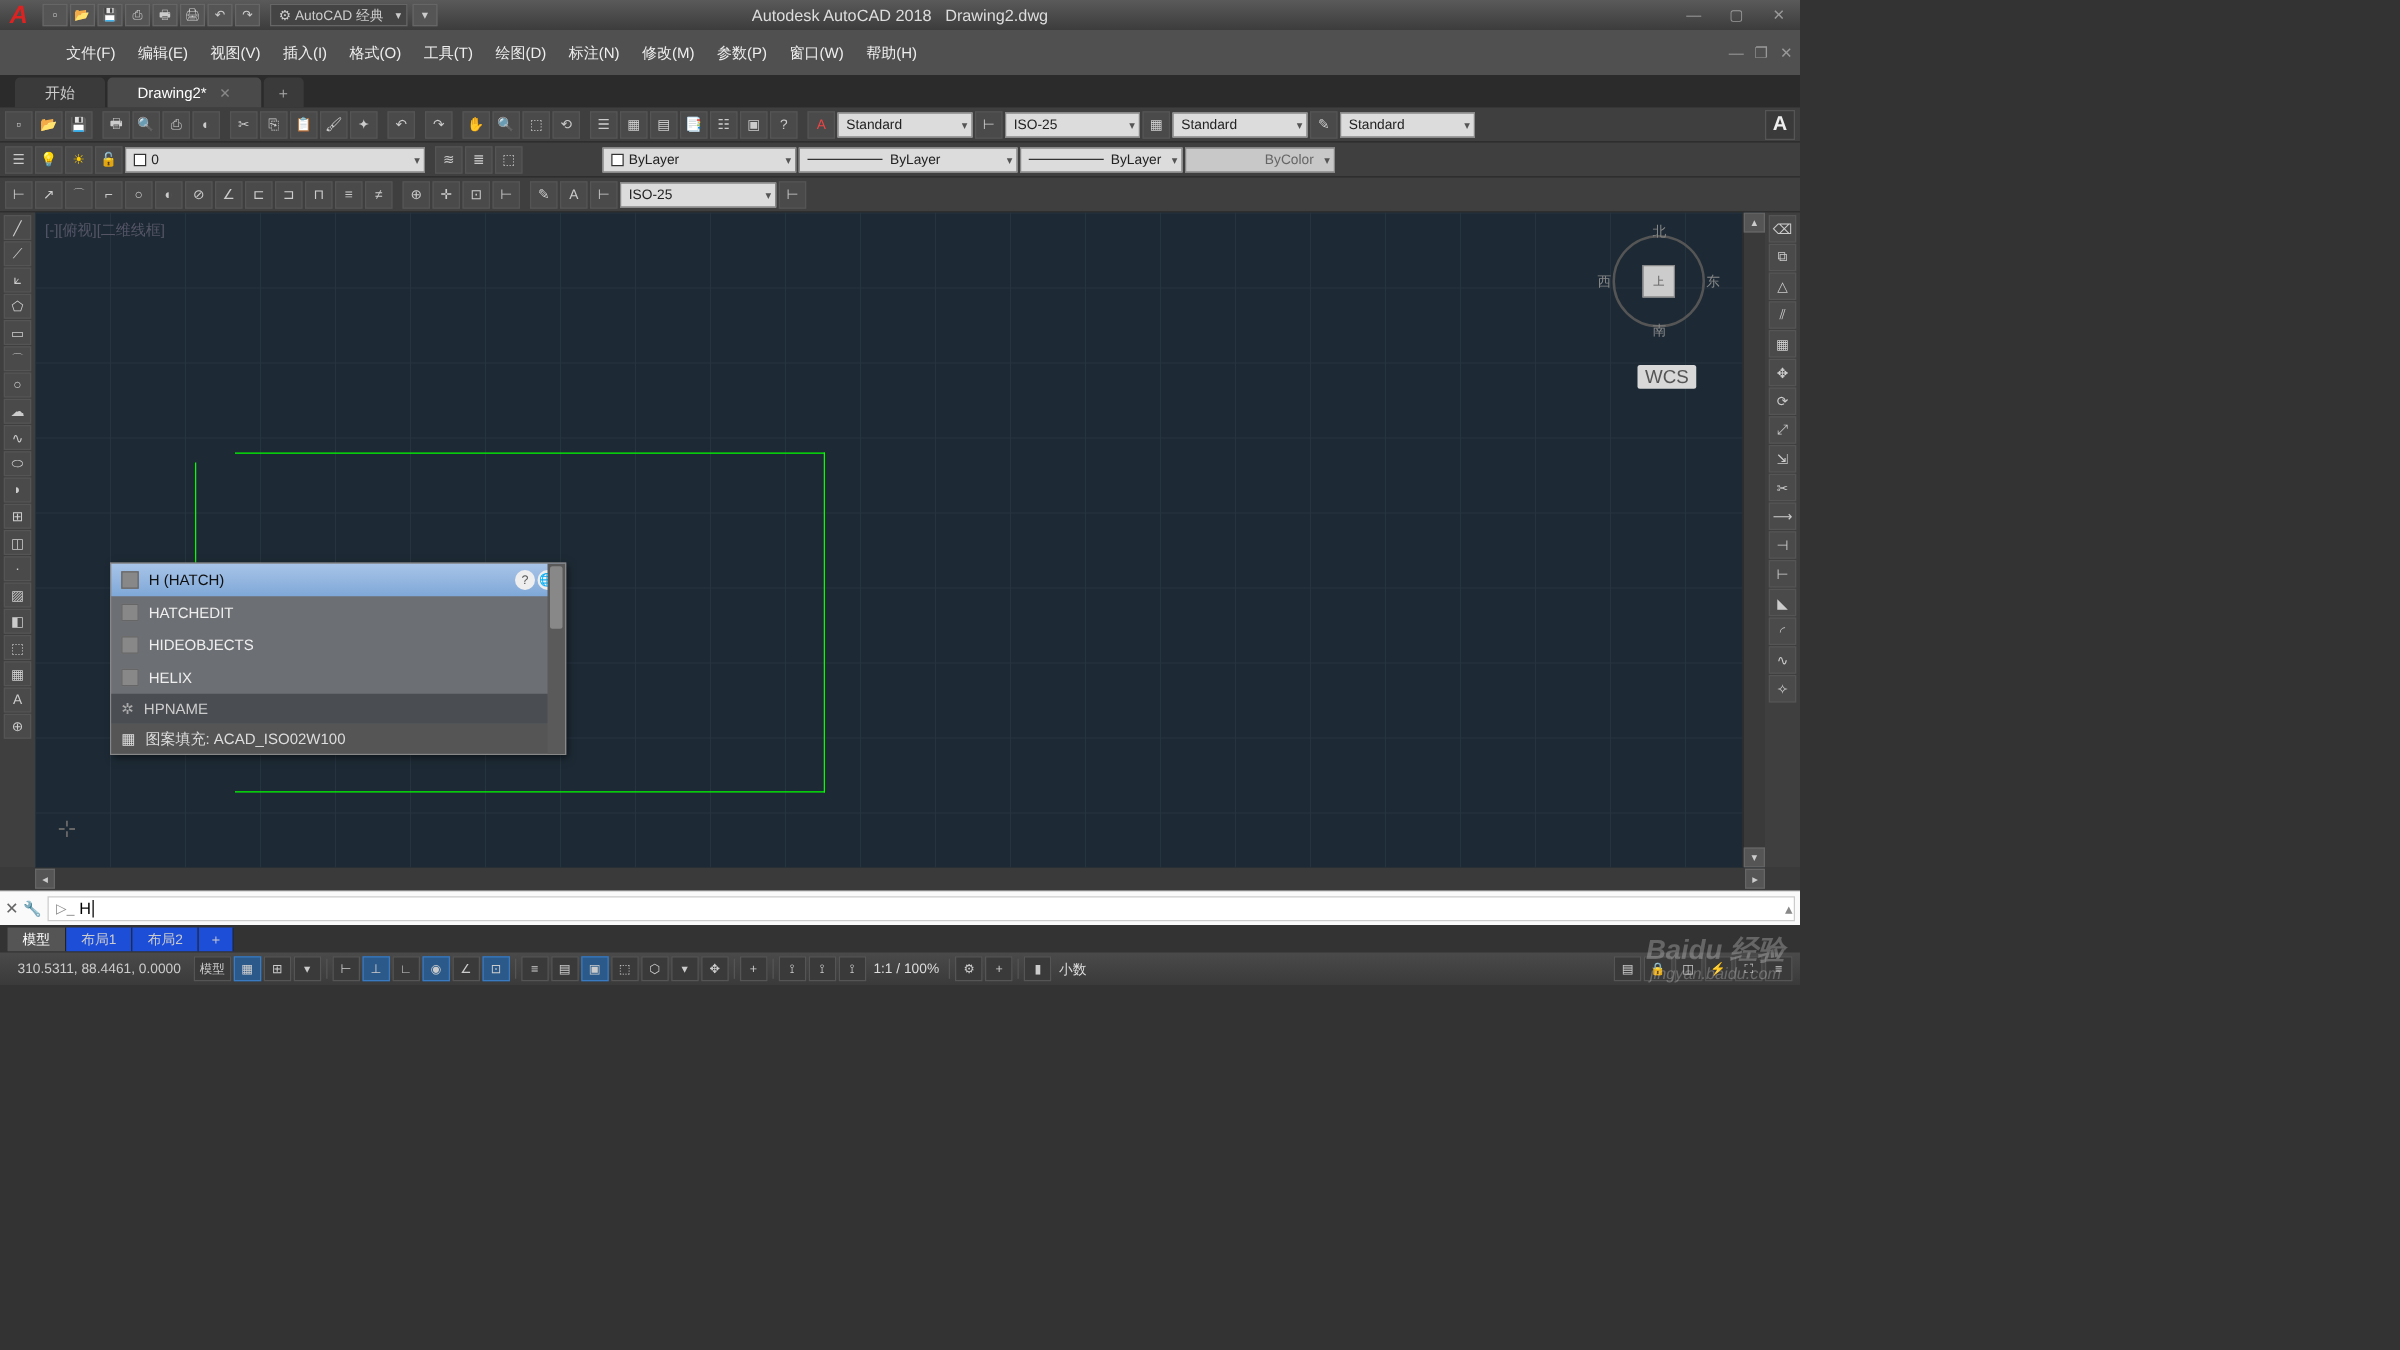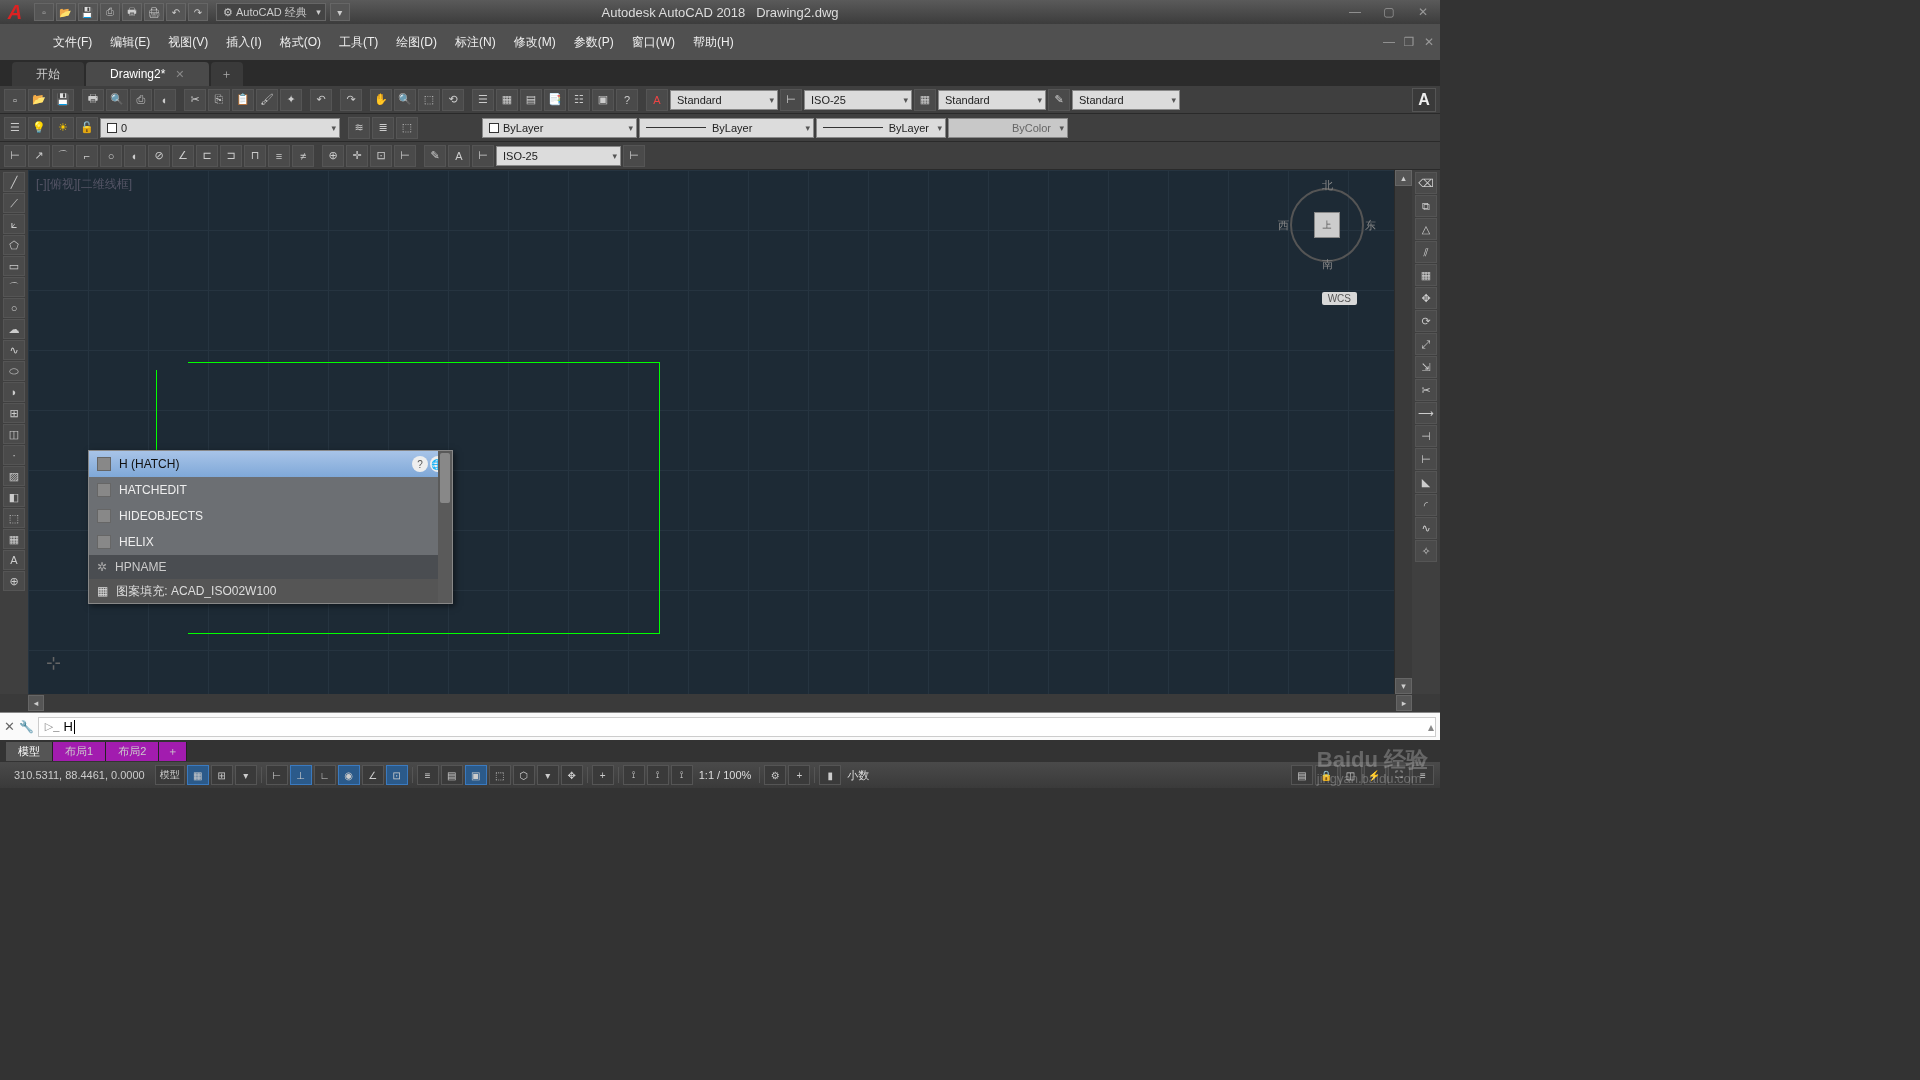--- a/index.html
+++ b/index.html
@@ -42,21 +42,21 @@
 .vtool .tb-btn { width:22px; height:20px; }
 .canvas { flex:1; background:#1d2a35; position:relative; overflow:hidden; }
 .grid-bg { position:absolute; inset:0; background-image:linear-gradient(#263440 1px,transparent 1px),linear-gradient(90deg,#263440 1px,transparent 1px); background-size:60px 60px; }
 .view-label { position:absolute; top:6px; left:8px; color:#556; font-size:12px; }
 .green-rect { position:absolute; border:1px solid #0f0; }
 .viewcube { position:absolute; top:10px; right:40px; width:90px; height:90px; }
 .vc-ring { position:absolute; inset:8px; border:2px solid #555; border-radius:50%; }
 .vc-face { position:absolute; top:32px; left:32px; width:26px; height:26px; background:#ccc; border:1px solid #888; display:flex; align-items:center; justify-content:center; color:#555; font-size:9px; }
 .vc-n,.vc-s,.vc-e,.vc-w { position:absolute; color:#888; font-size:11px; }
 .vc-n{top:-2px;left:40px}.vc-s{bottom:-2px;left:40px}.vc-e{right:-4px;top:38px}.vc-w{left:-4px;top:38px}
-.wcs-badge { position:absolute; top:122px; right:55px; background:#d8d8d8; color:#555; font-size:10px; padding:1px 6px; border-radius:2px; }
+.wcs-badge { position:absolute; top:122px; right:55px; background:#d8d8d8; color:#555; font-size:15px; padding:1px 6px; border-radius:2px; }
 .scroll-v { position:absolute; right:0; top:0; bottom:0; width:18px; background:#3a3a3a; border-left:1px solid #2a2a2a; }
 .scroll-v .arrow { height:16px; background:#555; border:1px solid #666; display:flex; align-items:center; justify-content:center; font-size:9px; }
 .scroll-v .track { position:absolute; top:16px; bottom:16px; left:0; right:0; }
 .scroll-h { height:18px; background:#3a3a3a; display:flex; align-items:center; }
 .scroll-h .arrow { width:16px; height:16px; background:#555; border:1px solid #666; display:flex; align-items:center; justify-content:center; font-size:9px; }
 .rtool { width:28px; background:#3f3f3f; display:flex; flex-direction:column; align-items:center; padding-top:2px; gap:1px; }
 .autocomplete { position:absolute; left:60px; bottom:90px; width:365px; background:#6c6f73; border:1px solid #888; box-shadow:2px 2px 6px rgba(0,0,0,.5); z-index:50; }
 .ac-item { height:26px; display:flex; align-items:center; padding:0 8px; gap:8px; color:#eee; font-size:12px; cursor:pointer; font-family:Consolas,monospace; }
 .ac-item.sel { background:linear-gradient(#a8c4e8,#7fa8d8); color:#111; position:relative; }
 .ac-item.sel .help-icons { position:absolute; right:6px; display:flex; gap:2px; }
@@ -69,30 +69,30 @@
 .ac-sysvar .plus { position:absolute; right:6px; color:#aaa; }
 .ac-recent { height:24px; background:#555; display:flex; align-items:center; padding:0 8px; gap:8px; color:#ddd; font-size:12px; }
 .ucs-ico { position:absolute; left:20px; bottom:100px; color:#666; font-size:18px; }
 .cmdline { height:28px; background:#fafafa; display:flex; align-items:center; border-top:1px solid #888; padding:0 4px; gap:4px; position:relative; }
 .cmdline .x { color:#666; cursor:pointer; font-size:13px; }
 .cmdline .wrench { color:#666; font-size:12px; }
 .cmdline .prompt { background:#fff; flex:1; height:20px; display:flex; align-items:center; padding:0 6px; color:#000; font-family:Consolas,monospace; font-size:13px; border:1px solid #ccc; }
 .cmdline .prompt .pre { color:#888; margin-right:4px; font-size:11px; }
 .cmdline .up { position:absolute; right:6px; color:#888; cursor:pointer; }
 .layout-tabs { height:22px; background:#333; display:flex; align-items:center; padding-left:6px; gap:0; }
-.ltab { padding:2px 12px; background:#a21caf; color:#ccc; font-size:11px; border-right:1px solid #222; cursor:pointer; }
+.ltab { padding:2px 12px; background:#1d4ed8; color:#ccc; font-size:11px; border-right:1px solid #222; cursor:pointer; }
 .ltab.active { background:#555; color:#fff; }
 .ltab.add { padding:2px 8px; }
 .statusbar { height:26px; background:linear-gradient(#4a4a4a,#3a3a3a); display:flex; align-items:center; padding:0 6px; gap:2px; position:relative; }
 .sb-coords { color:#ccc; padding:0 8px; font-size:11px; }
 .sb-btn { height:20px; min-width:22px; padding:0 4px; background:#3a3a3a; border:1px solid #555; display:flex; align-items:center; justify-content:center; font-size:10px; cursor:pointer; gap:2px; }
 .sb-btn.on { background:#2b5a8a; border-color:#3a7ac0; }
 .sb-sep { width:1px; height:16px; background:#555; margin:0 2px; }
 .sb-text { color:#ddd; font-size:11px; padding:0 4px; }
-.watermark { position:absolute; right:12px; bottom:24px; color:rgba(255,255,255,.25); font-size:22px; font-weight:bold; text-align:left; line-height:1.1; pointer-events:none; }
+.watermark { position:absolute; right:12px; bottom:24px; color:rgba(255,255,255,.25); font-size:22px; font-weight:bold; text-align:center; line-height:1.1; pointer-events:none;font-style:italic; }
 .watermark .sub { font-size:13px; font-weight:normal; }
 </style>
 </head>
 <body>
 
 <div class="titlebar">
   <div class="app-icon">A</div>
   <div class="qat">
     <div class="qat-btn">▫</div>
     <div class="qat-btn">📂</div>

